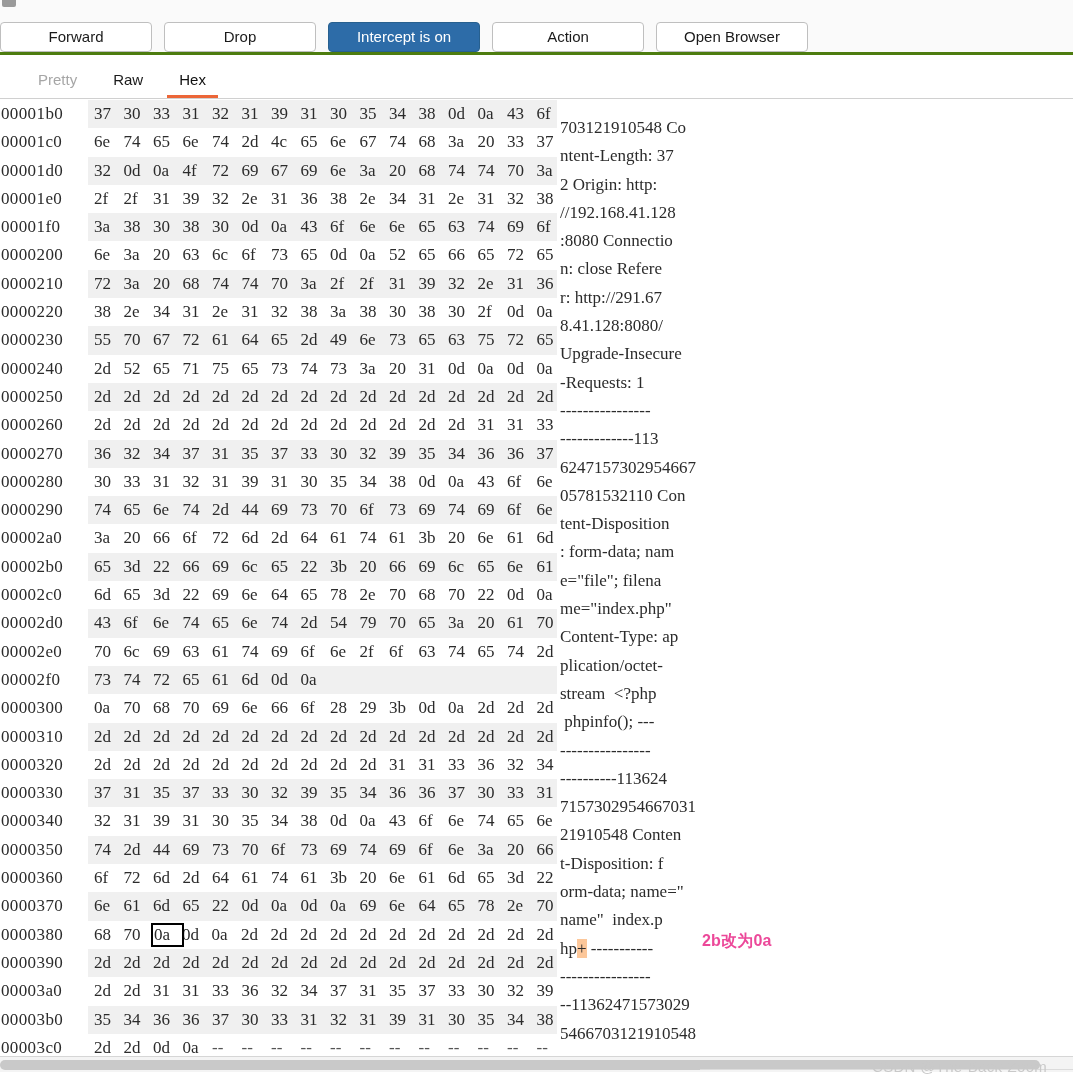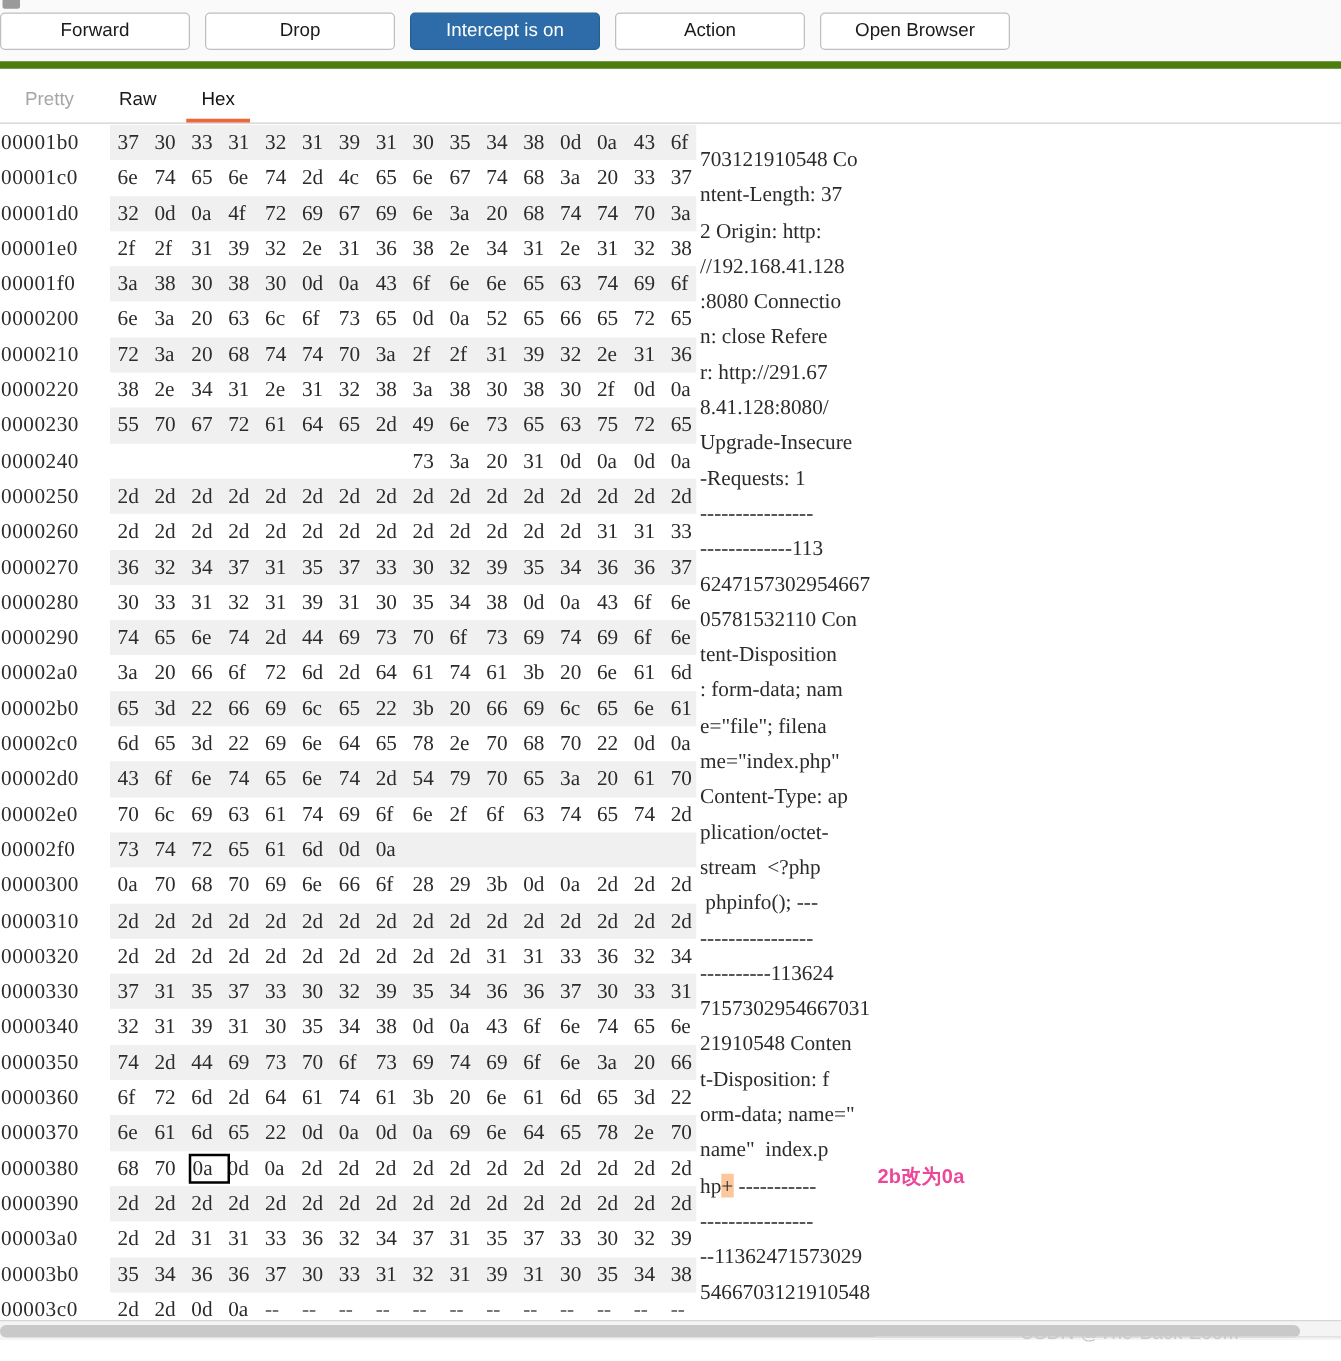--- a/index.html
+++ b/index.html
@@ -19,23 +19,23 @@
   
   #app {
     width: 1073px;
     height: 1089px;
     position: relative;
     background: #ffffff;
   }
   .toolbar {
     height: 55px;
     background: #fafafa;
-    border-bottom: 6px solid #4d7c0f;
+    border-bottom: 3px solid #4d7c0f;
     display: flex;
-    align-items: center;
+    align-items: flex-end;
     padding-left: 0px;
     box-sizing: border-box;
     position: relative;
   }
   .toolbar-stub {
     position: absolute;
     left: 2px;
     top: 0px;
     width: 14px;
     height: 7px;
@@ -66,21 +66,21 @@
     color: #ffffff;
   }
 
   
   .tabstrip {
     height: 44px;
     background: #ffffff;
     border-bottom: 1px solid #d0d0d0;
     display: flex;
     align-items: flex-end;
-    padding-left: 2px;
+    padding-left: 20px;
     box-sizing: border-box;
   }
   .tab {
     font-size: 15px;
     color: #1a1a1a;
     padding: 0 18px 10px 18px;
     cursor: pointer;
     position: relative;
     font-family: "Liberation Sans", sans-serif;
     line-height: 16px;
@@ -214,21 +214,21 @@
     left: 0;
     top: 1072px;
     width: 1073px;
     height: 17px;
     background: #ffffff;
   }
 
   
   .watermark {
     position: absolute;
-    left: 816px;
+    left: 872px;
     top: 1058px;
     color: #c9c9c9;
     font-size: 15px;
     font-family: "Liberation Sans", sans-serif;
     letter-spacing: 0.3px;
     user-select: none;
   }
   .wm-line {
     position: absolute;
     left: 700px;
@@ -318,20 +318,21 @@
       <div class="hexrow">
         <div class="stripe"></div>
         <div class="offset">00000230</div>
         <div class="grpA"><span class="byte">55</span><span class="byte">70</span><span class="byte">67</span><span class="byte">72</span><span class="byte">61</span><span class="byte">64</span><span class="byte">65</span><span class="byte">2d</span></div>
         <div class="grpB"><span class="byte">49</span><span class="byte">6e</span><span class="byte">73</span><span class="byte">65</span><span class="byte">63</span><span class="byte">75</span><span class="byte">72</span><span class="byte">65</span></div>
         <div class="ascii">Upgrade-Insecure</div>
       </div>
       <div class="hexrow odd">
         <div class="stripe"></div>
         <div class="offset">00000240</div>
+        <div class="grpA"><span class="byte">2d</span><span class="byte">52</span><span class="byte">65</span><span class="byte">71</span><span class="byte">75</span><span class="byte">65</span><span class="byte">73</span><span class="byte">74</span></div>
         <div class="grpB"><span class="byte">73</span><span class="byte">3a</span><span class="byte">20</span><span class="byte">31</span><span class="byte">0d</span><span class="byte">0a</span><span class="byte">0d</span><span class="byte">0a</span></div>
         <div class="ascii">-Requests: 1</div>
       </div>
       <div class="hexrow">
         <div class="stripe"></div>
         <div class="offset">00000250</div>
         <div class="grpA"><span class="byte">2d</span><span class="byte">2d</span><span class="byte">2d</span><span class="byte">2d</span><span class="byte">2d</span><span class="byte">2d</span><span class="byte">2d</span><span class="byte">2d</span></div>
         <div class="grpB"><span class="byte">2d</span><span class="byte">2d</span><span class="byte">2d</span><span class="byte">2d</span><span class="byte">2d</span><span class="byte">2d</span><span class="byte">2d</span><span class="byte">2d</span></div>
         <div class="ascii">----------------</div>
       </div>

